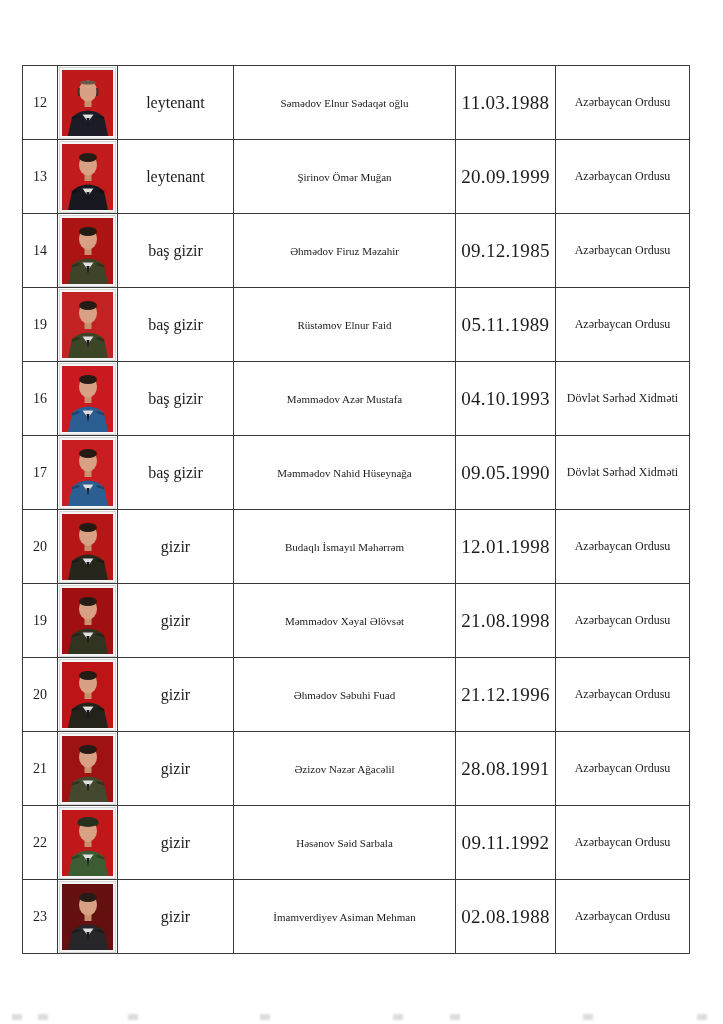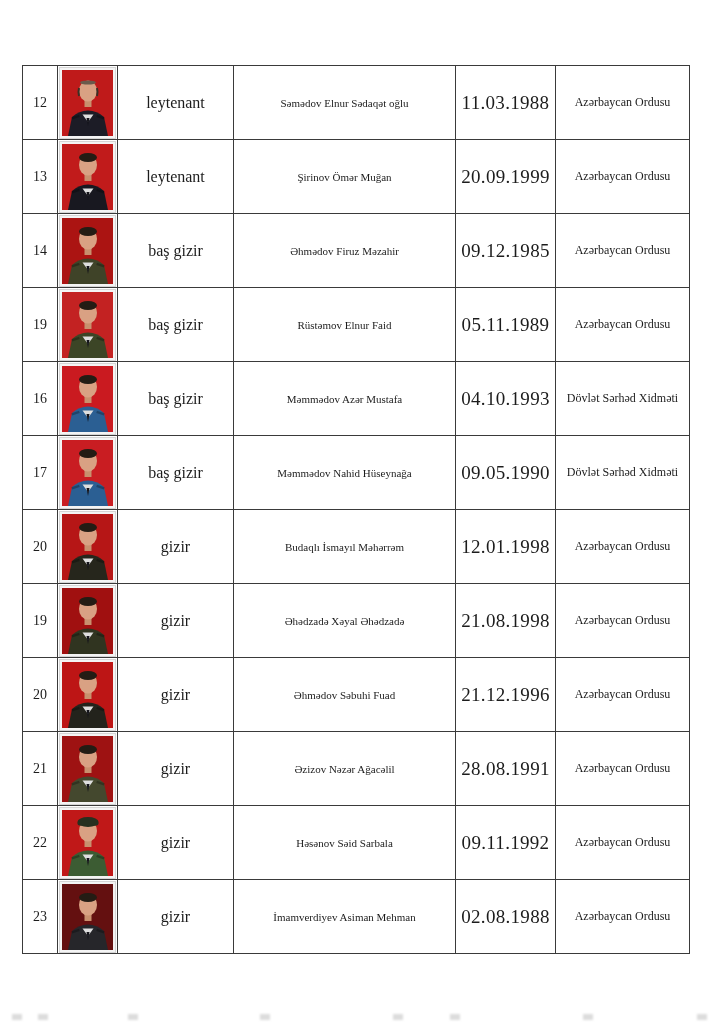--- a/index.html
+++ b/index.html
@@ -254,21 +254,21 @@
                   <path d="M6,66 L10,47 Q17,40.5 26,40.5 Q35,40.5 42,47 L46,66 Z" fill="#303420"></path>
                   <polygon points="20.5,44.5 31.5,44.5 26,52" fill="#dedede"></polygon>
                   <polygon points="24.5,48 27.5,48 26,56" fill="#14141a"></polygon>
                   <rect x="9.5" y="46" width="8" height="2.4" fill="#000" opacity="0.28" transform="rotate(-18 13.5 47)"></rect>
                   <rect x="34.5" y="46" width="8" height="2.4" fill="#000" opacity="0.28" transform="rotate(18 38.5 47)"></rect>
                 </svg>
               </div>
       </div>
     </td>
     <td class="c-rank">gizir</td>
-    <td class="c-name">Əhədzadə Xəyal Əhədzadə</td>
+    <td class="c-name">Məmmədov Xəyal Əlövsət</td>
     <td class="c-date">21.08.1998</td>
     <td class="c-org">Azərbaycan Ordusu</td>
   </tr>
         <tr class="roster-row">
     <td class="c-num">20</td>
     <td class="c-photo">
       <div class="photo-wrap">
         <div class="photo-frame">
                 <svg viewBox="0 0 52 66" xmlns="http://www.w3.org/2000/svg">
                   <rect width="52" height="66" fill="#bd1515"></rect>

